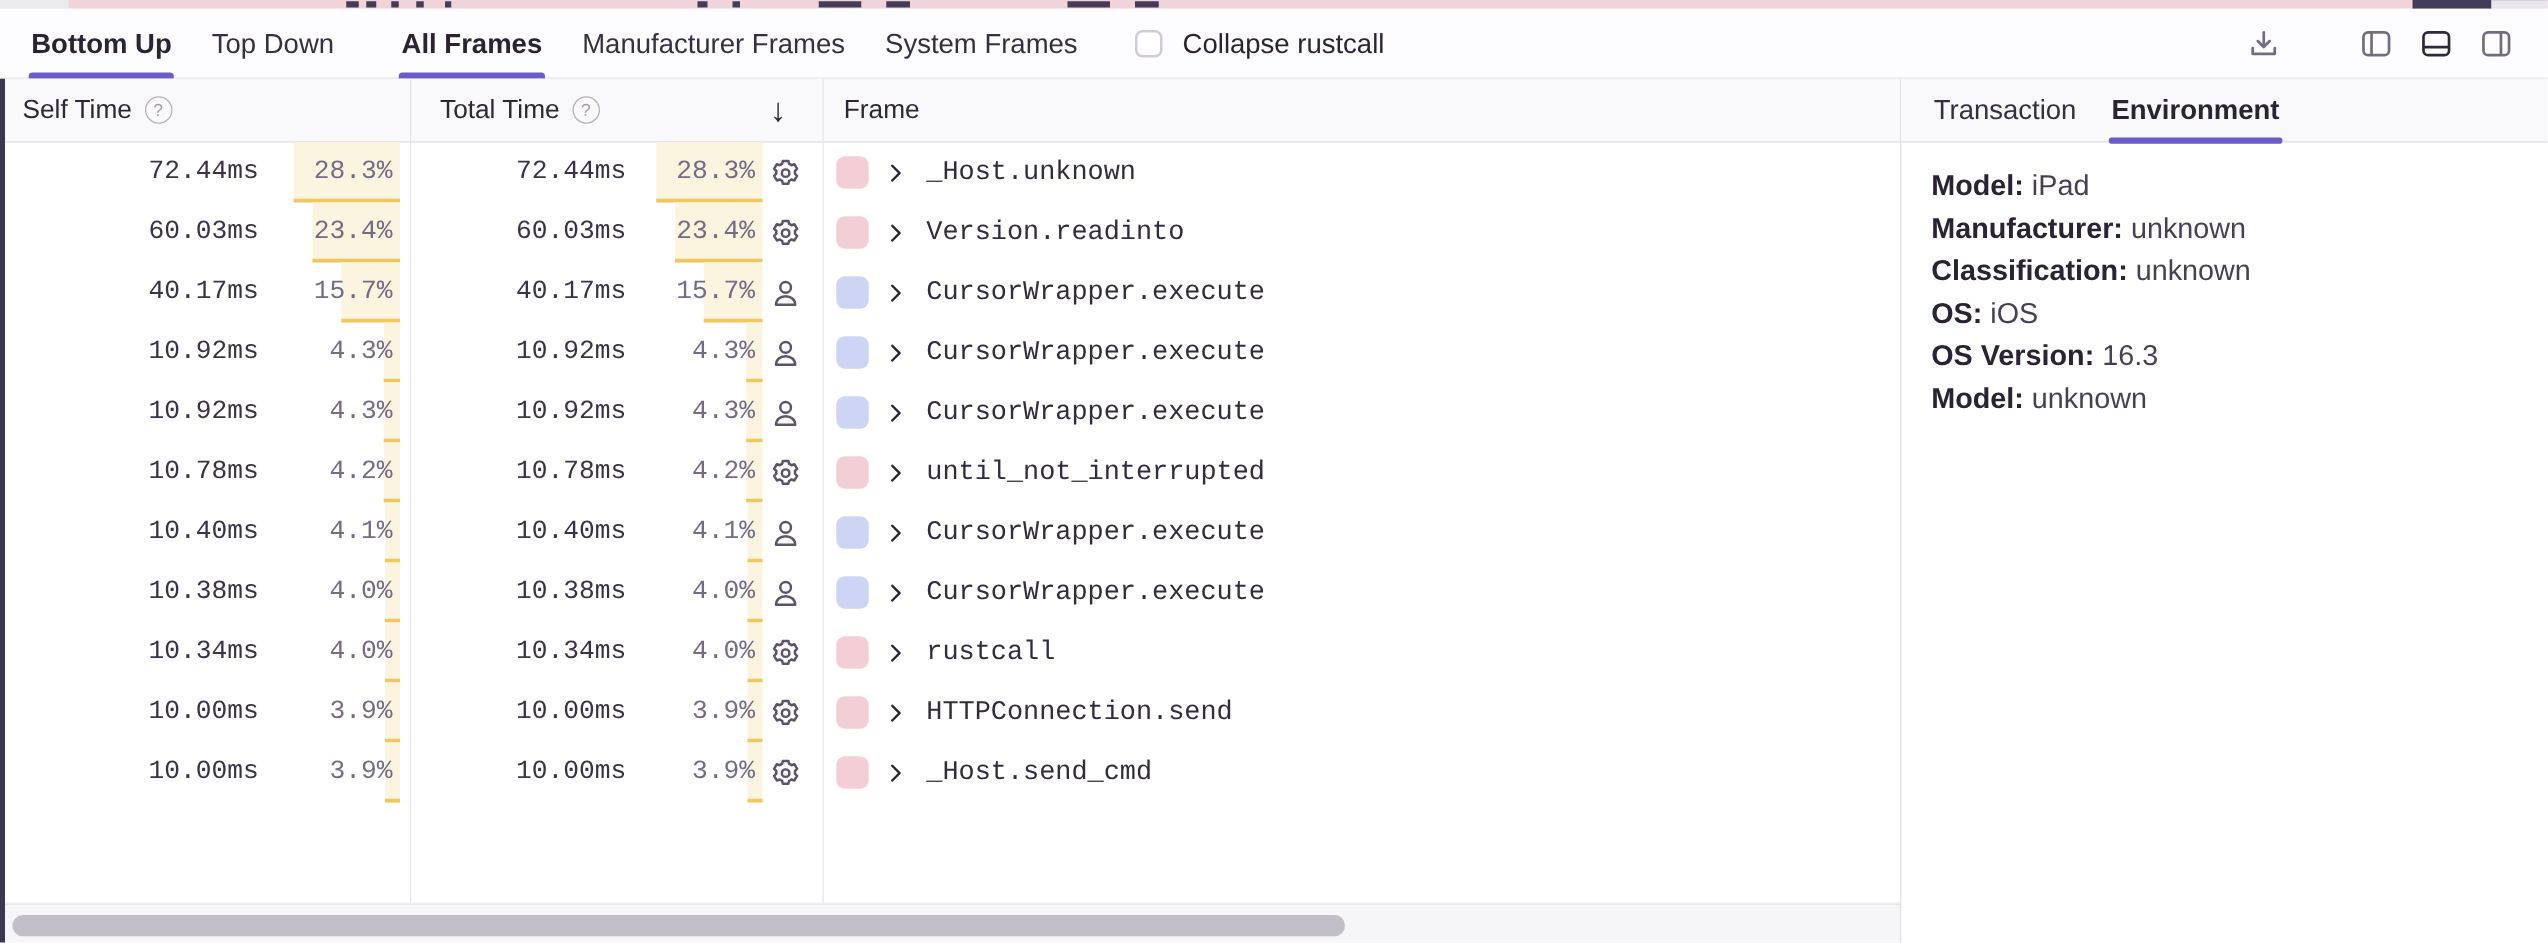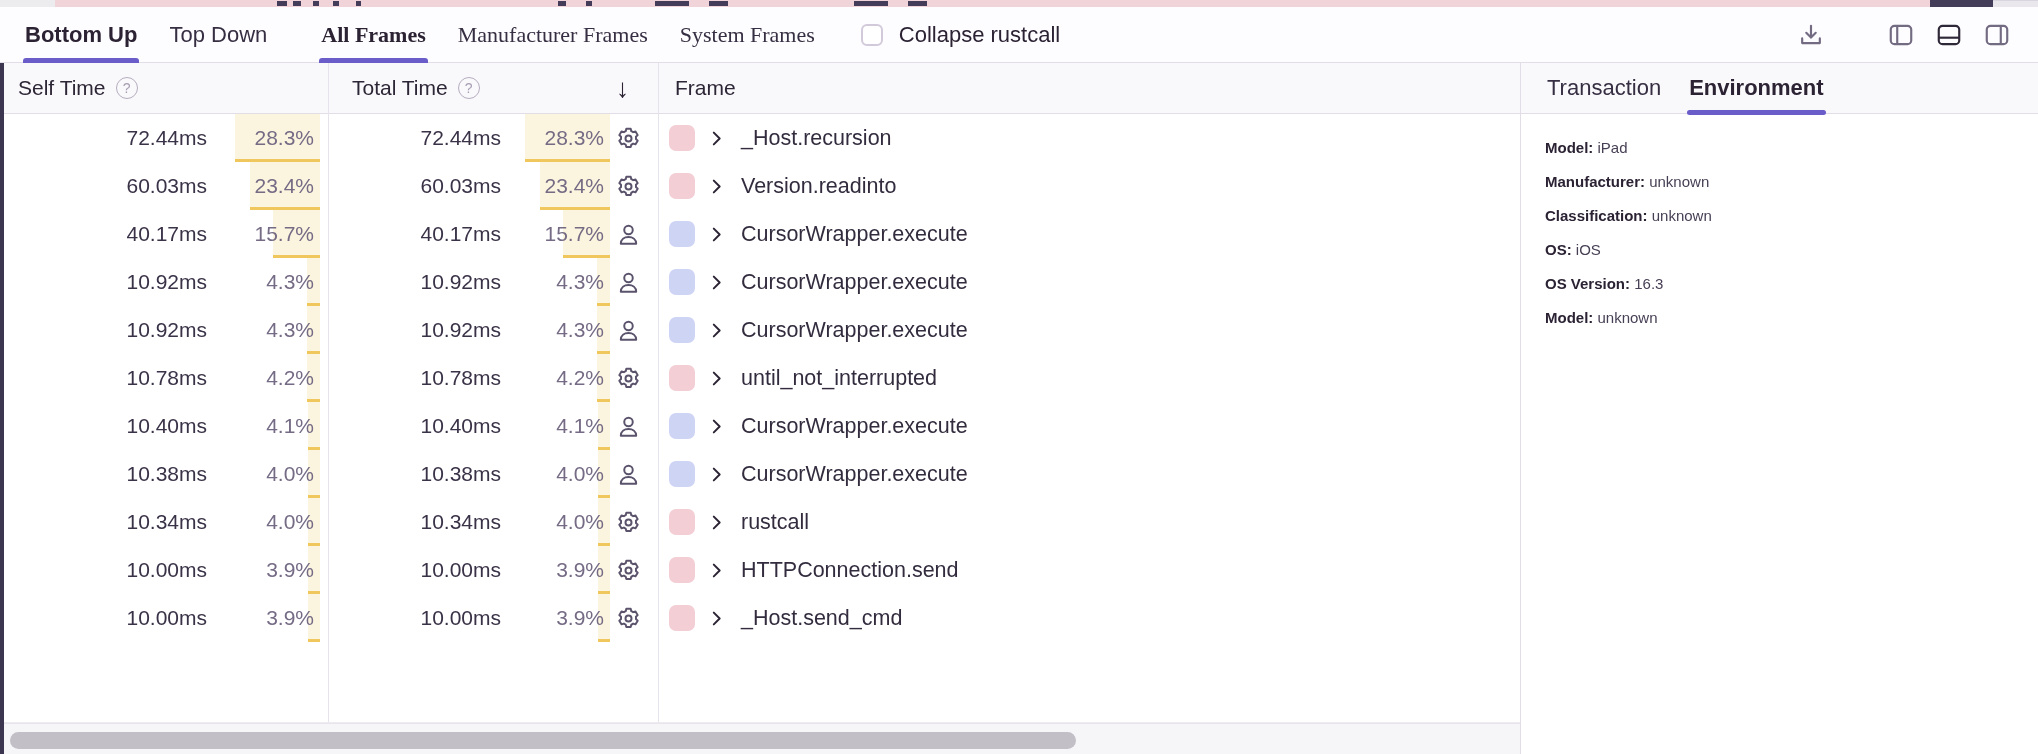--- a/index.html
+++ b/index.html
@@ -14,21 +14,21 @@
   #strip .mark{position:absolute;top:1px;height:5px;background:var(--strip-dark);}
   #strip .sel{position:absolute;top:0;height:7px;background:var(--strip-dark);}
 
   
   #toolbar{left:0;top:7px;width:2038px;height:56px;background:#fdfcfe;border-bottom:1px solid #e2dde7;box-sizing:border-box;display:flex;align-items:center;}
   .tab{position:relative;height:56px;display:flex;align-items:center;padding:0 2px;margin:0 14px;
        font-size:22px;color:#362e42;background:none;border:none;cursor:pointer;font-family:inherit;}
   .tab.active{font-weight:700;color:#2b2233;}
   .tab.active::after{content:"";position:absolute;left:0;right:0;bottom:0;height:5px;background:var(--accent);border-radius:3px 3px 0 0;}
   #view-tabs{display:flex;margin-left:9px;}
-  #frame-tabs{display:flex;margin-left:22px;font-family:Liberation Serif, serif;}
+  #frame-tabs{display:flex;margin-left:22px;}
   #collapse{display:flex;align-items:center;margin-left:30px;gap:16px;cursor:pointer;}
   #collapse .box{width:22px;height:22px;border:2px solid #d2cada;border-radius:6px;background:#fff;box-sizing:border-box;}
   #collapse .lbl{font-size:22px;color:#2b2233;}
   #toolbar-icons{margin-left:auto;display:flex;align-items:center;gap:18px;margin-right:26px;}
   #toolbar-icons .tbtn{background:none;border:none;padding:0;cursor:pointer;width:30px;height:30px;display:flex;align-items:center;justify-content:center;}
   #toolbar-icons svg{display:block;}
   .download-gap{width:24px;}
 
   
   #left-edge{left:0;top:63px;width:4px;height:691px;background:#3c3650;}
@@ -40,21 +40,21 @@
   #h-self{left:14px;}
   #h-total{left:348px;}
   #h-frame{left:671px;cursor:default;}
   .help{width:22px;height:22px;border:1.5px solid #b6aec1;border-radius:50%;color:#a69db2;
         font-size:14px;display:flex;align-items:center;justify-content:center;box-sizing:border-box;}
   #sort-arrow{position:absolute;left:612px;top:0;height:50px;display:flex;align-items:center;font-size:26px;color:#2b2233;cursor:pointer;}
   .col-divider{position:absolute;top:0;width:1px;height:660px;background:#e7e3ec;}
   #d1{left:324px;} #d2{left:654px;}
 
   #rows{position:absolute;left:0;top:51px;width:1516px;}
-  .row{position:relative;height:48px;cursor:pointer;}
+  .row{position:relative;height:48px;cursor:pointer;font-family:Liberation Mono, monospace;}
   .cell-time{position:absolute;top:0;height:48px;line-height:48px;font-size:21px;color:#3a3247;text-align:right;}
   .self-time{left:0;width:203px;}
   .total-time{left:326px;width:171px;}
   .pct-wrap{position:absolute;top:0;height:48px;}
   .pct-bar{position:absolute;right:0;top:0;height:45px;background:var(--bar-fill);border-bottom:3px solid var(--bar-edge);}
   .pct-txt{position:absolute;right:6px;top:0;height:48px;line-height:48px;font-size:21px;color:#756b85;}
   .self-pct{right:1200px;width:300px;}
   .total-pct{right:910px;width:300px;}
   .ficon{position:absolute;left:610px;top:10px;width:28px;height:28px;display:flex;align-items:center;justify-content:center;}
   .swatch{position:absolute;left:665px;top:11px;width:26px;height:26px;border-radius:7px;}
@@ -63,21 +63,21 @@
   .chev{position:absolute;left:706px;top:17px;}
   .fname{position:absolute;left:737px;top:0;height:48px;line-height:48px;font-size:21.5px;color:#332c3e;}
 
   
   #panel{left:1520px;top:63px;width:518px;height:691px;background:#fff;border-left:1px solid #e2dde7;box-sizing:border-box;}
   #panel-head{position:absolute;left:0;top:0;width:100%;height:51px;background:#f9f8fa;border-bottom:1px solid #e2dde7;box-sizing:border-box;display:flex;align-items:center;}
   .ptab{position:relative;height:51px;display:flex;align-items:center;margin-left:24px;font-size:22px;color:#362e42;background:none;border:none;cursor:pointer;font-family:inherit;padding:0 2px;text-align:center;}
   .ptab.active{font-weight:700;color:#2b2233;}
   .ptab.active::after{content:"";position:absolute;left:0;right:0;bottom:-1px;height:5px;background:var(--accent);border-radius:3px;}
   #env-list{position:absolute;left:24px;top:68px;}
-  .env-line{font-size:15px;line-height:34px;color:#473f54;}
+  .env-line{font-size:23px;line-height:34px;color:#473f54;}
   .env-line b{color:#2b2233;font-weight:700;}
 
   
   #hscroll{left:4px;top:723px;width:1516px;height:31px;background:#f6f5f8;border-top:1px solid #e8e5ec;box-sizing:border-box;}
   #hthumb{position:absolute;left:6px;top:8px;width:1066px;height:17px;border-radius:9px;background:#c2bfc6;cursor:pointer;}
   #table-bottom-line{left:4px;top:722px;width:1516px;height:1px;background:#edeaf0;}
 </style>
 </head>
 <body>
 
@@ -176,21 +176,21 @@
             <path d="M10.9 3.6h4.2l.6 2.3c.65.25 1.25.6 1.8 1l2.25-.75 2.1 3.6-1.7 1.6a7 7 0 0 1 0 2.1l1.7 1.6-2.1 3.6-2.25-.75c-.55.4-1.15.75-1.8 1l-.6 2.3h-4.2l-.6-2.3a7 7 0 0 1-1.8-1l-2.25.75-2.1-3.6 1.7-1.6a7 7 0 0 1 0-2.1l-1.7-1.6 2.1-3.6 2.25.75c.55-.4 1.15-.75 1.8-1z"></path>
             <circle cx="13" cy="13" r="2.9"></circle>
           </svg>
         </div>
     <div class="swatch pink"></div>
     <div class="chev">
       <svg width="14" height="15" viewBox="0 0 9 14" fill="none" stroke="#2b2233" stroke-width="1.8" stroke-linecap="round" stroke-linejoin="round">
             <path d="M1.5 1.5 7 7l-5.5 5.5"></path>
           </svg>
     </div>
-    <div class="fname">_Host.recursion</div>
+    <div class="fname">_Host.unknown</div>
   </div>
       <div class="row">
     <div class="cell-time self-time">60.03ms</div>
     <div class="pct-wrap self-pct">
       <div class="pct-bar" style="width: 70px;"></div>
       <div class="pct-txt">23.4%</div>
     </div>
     <div class="cell-time total-time">60.03ms</div>
     <div class="pct-wrap total-pct">
       <div class="pct-bar" style="width: 70px;"></div>

